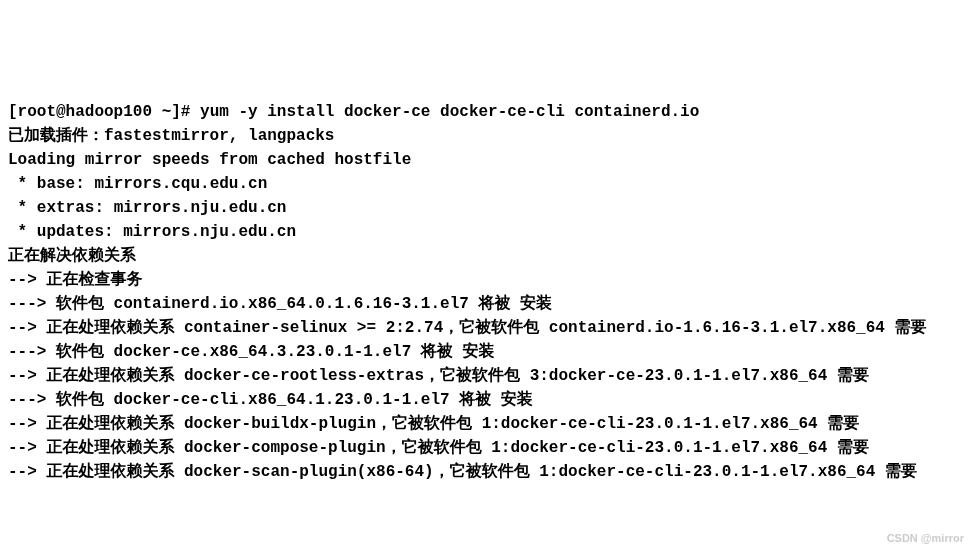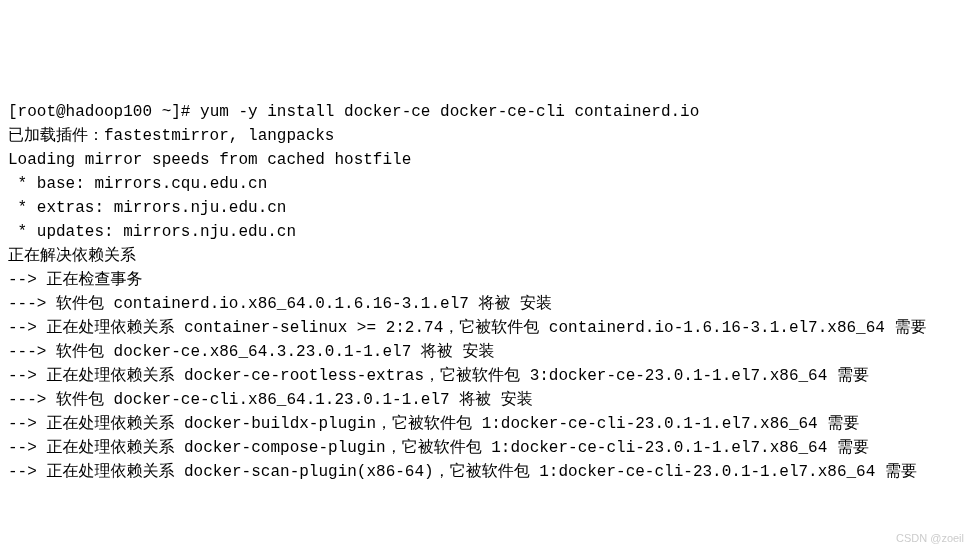--- a/index.html
+++ b/index.html
@@ -1,18 +1,19 @@
 <!DOCTYPE html>
 <html><head>
   <meta charset="utf-8">
   <style>
     * {
       margin: 0;
       padding: 0;
       box-sizing: border-box;
+      font-weight: bold;
     }
     body {
       font-family: "Liberation Mono", "DejaVu Sans Mono", "Courier New", monospace;
       font-size: 16px;
       line-height: 1.5;
       background: #ffffff;
       color: #000000;
       padding: 4px 8px;
       white-space: pre-wrap;
       word-break: break-all;
@@ -34,16 +35,16 @@
       white-space: nowrap;
     }
   </style>
 </head>
 <body>
 
 
 
 <div><span class="terminal-line">[root@hadoop100 ~]# yum -y install docker-ce docker-ce-cli containerd.io</span><span class="terminal-line">已加载插件：fastestmirror, langpacks</span><span class="terminal-line">Loading mirror speeds from cached hostfile</span><span class="terminal-line"> * base: mirrors.cqu.edu.cn</span><span class="terminal-line"> * extras: mirrors.nju.edu.cn</span><span class="terminal-line"> * updates: mirrors.nju.edu.cn</span><span class="terminal-line">正在解决依赖关系</span><span class="terminal-line">--&gt; 正在检查事务</span><span class="terminal-line">---&gt; 软件包 containerd.io.x86_64.0.1.6.16-3.1.el7 将被 安装</span><span class="terminal-line">--&gt; 正在处理依赖关系 container-selinux &gt;= 2:2.74，它被软件包 containerd.io-1.6.16-3.1.el7.x86_64 需要</span><span class="terminal-line">---&gt; 软件包 docker-ce.x86_64.3.23.0.1-1.el7 将被 安装</span><span class="terminal-line">--&gt; 正在处理依赖关系 docker-ce-rootless-extras，它被软件包 3:docker-ce-23.0.1-1.el7.x86_64 需要</span><span class="terminal-line">---&gt; 软件包 docker-ce-cli.x86_64.1.23.0.1-1.el7 将被 安装</span><span class="terminal-line">--&gt; 正在处理依赖关系 docker-buildx-plugin，它被软件包 1:docker-ce-cli-23.0.1-1.el7.x86_64 需要</span><span class="terminal-line">--&gt; 正在处理依赖关系 docker-compose-plugin，它被软件包 1:docker-ce-cli-23.0.1-1.el7.x86_64 需要</span><span class="terminal-line">--&gt; 正在处理依赖关系 docker-scan-plugin(x86-64)，它被软件包 1:docker-ce-cli-23.0.1-1.el7.x86_64 需要</span></div>
 
-<div class="watermark">CSDN @zoeil</div>
+<div class="watermark">CSDN @mirror</div>
 
 
 
 
 </body></html>

